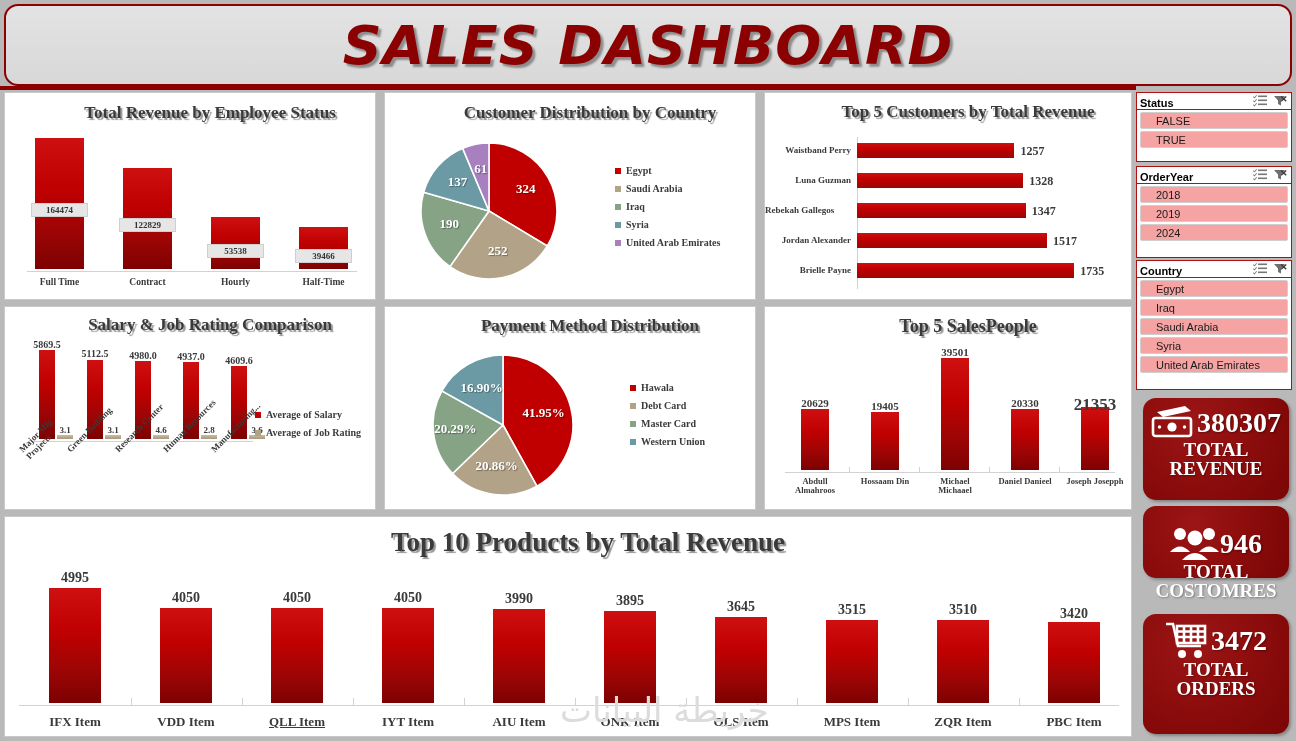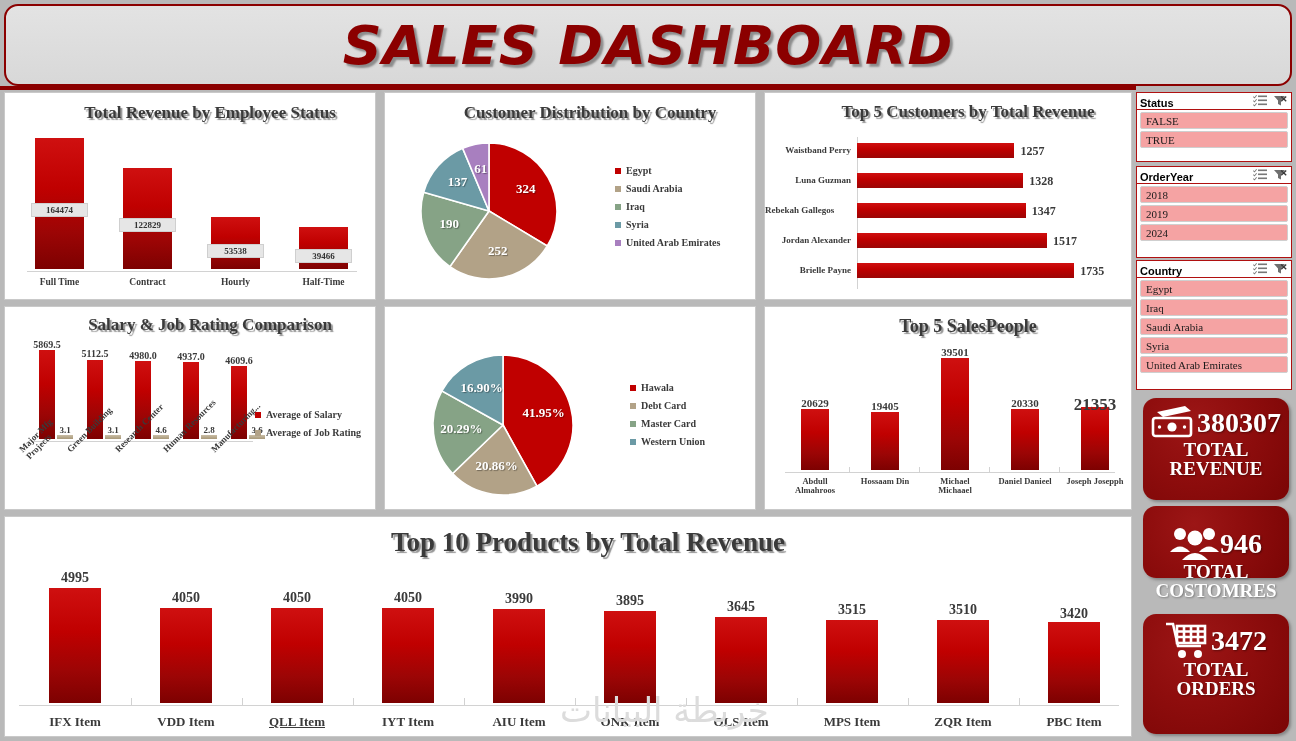--- a/index.html
+++ b/index.html
@@ -85,22 +85,22 @@
   }
   .slicer-title {
     font-family: "Liberation Sans", sans-serif;
     font-size: 11px; font-weight: bold; color: #000;
     line-height: 16px;
   }
   .slicer-icons { position: absolute; right: 4px; top: 2px; display: flex; gap: 6px; }
   .slicer-item {
     margin: 2px 3px; height: 17px; line-height: 16px;
     background: #f5a3a3; border: 1px solid #cfcfcf; border-radius: 2px;
-    font-family: Liberation Serif, serif; font-size: 11px; color: #1a1a1a;
-    padding-left: 5px; overflow: hidden; white-space: nowrap;
+    font-family: Liberation Sans, sans-serif; font-size: 11px; color: #1a1a1a;
+    padding-left: 15px; overflow: hidden; white-space: nowrap;
   }
 
   
   .kpi {
     position: absolute; left: 1143px; width: 146px;
     background: radial-gradient(circle at 35% 25%, #9c1616 0%, #8e0d0d 45%, #7a0505 100%);
     border-radius: 13px; color: #fff; text-align: center;
     box-shadow: 2px 2px 3px rgba(90,90,90,.55);
     font-family: "Liberation Serif", serif;
   }
@@ -247,20 +247,21 @@
         <span>Average of Salary</span>
       </div>
       <div class="legrow">
         <span class="legsw" style="background: rgb(178, 162, 135);"></span>
         <span>Average of Job Rating</span>
       </div>
     </div>
 </div>
 
 <div class="panel" id="p-pay">
+  <div class="ptitle shadowtext" style="font-size:17px;margin-top:9px;">Payment Method Distribution</div>
   <svg id="pay-pie" width="160" height="145" style="position:absolute;left:40px;top:46px;">
       <path d="M 78 72 L 78 2 A 70 70 0 0 1 111.91530035910785 133.2352219033417 Z" fill="#c00000" stroke="#ffffff" stroke-width="1.6"></path>
       <path d="M 78 72 L 111.91530035910785 133.2352219033417 A 70 70 0 0 1 27.547869746869196 120.5240409788913 Z" fill="#b2a287" stroke="#ffffff" stroke-width="1.6"></path>
       <path d="M 78 72 L 27.547869746869196 120.5240409788913 A 70 70 0 0 1 16.871628163305587 37.89249119922673 Z" fill="#86a386" stroke="#ffffff" stroke-width="1.6"></path>
       <path d="M 78 72 L 16.871628163305587 37.89249119922673 A 70 70 0 0 1 77.99999999999999 2 Z" fill="#6b9aa5" stroke="#ffffff" stroke-width="1.6"></path>
     </svg>
   <div id="pay-vals"></div>
   <div class="pielegend" id="pay-leg" style="left:245px;top:75px;">
       <div class="legrow">
         <span class="legsw" style="background: rgb(192, 0, 0);"></span>
@@ -274,21 +275,21 @@
         <span class="legsw" style="background: rgb(134, 163, 134);"></span>
         <span>Master Card</span>
       </div>
       <div class="legrow">
         <span class="legsw" style="background: rgb(107, 154, 165);"></span>
         <span>Western Union</span>
       </div>
     </div>
 <div class="pieval" style="left: 131.664px; top: 98.4911px; width: 54px; text-align: center;">41.95%</div>
     <div class="pieval" style="left: 84.7427px; top: 150.531px; width: 54px; text-align: center;">20.86%</div>
-    <div class="pieval" style="left: 49.3462px; top: 114.382px; width: 54px; text-align: center;">20.29%</div>
+    <div class="pieval" style="left: 49.3462px; top: 114.382px; width: 54px; ">20.29%</div>
     <div class="pieval" style="left: 69.7339px; top: 72.7818px; width: 54px; text-align: center;">16.90%</div>
   </div>
 
 <div class="panel" id="p-sp">
   <div class="ptitle shadowtext" style="font-size:18px;margin-top:9px;">Top 5 SalesPeople</div>
   <div id="sp-plot" style="position:absolute;inset:0;">
       <div class="axisline" style="left: 20px; top: 165px; width: 330px; height: 1px;"></div>
       <div class="bar" style="left: 36px; width: 28px; height: 61.3232px; bottom: 39px;"></div>
       <div class="barlabel" style="left: 20px; top: 89.6768px; width: 60px; font-size: 11px;">20629</div>
       <div class="catlabel" style="left: 18px; top: 170px; width: 64px; font-size: 8.5px; line-height: 1.1;">Abdull Almahroos</div>

